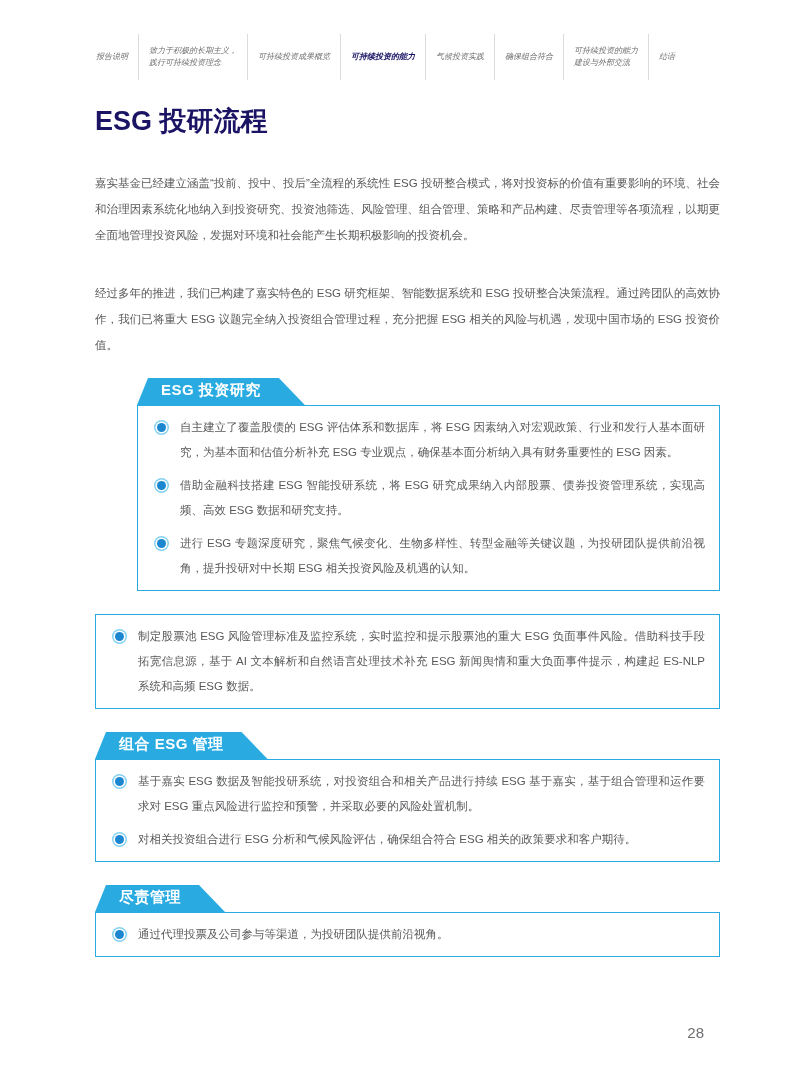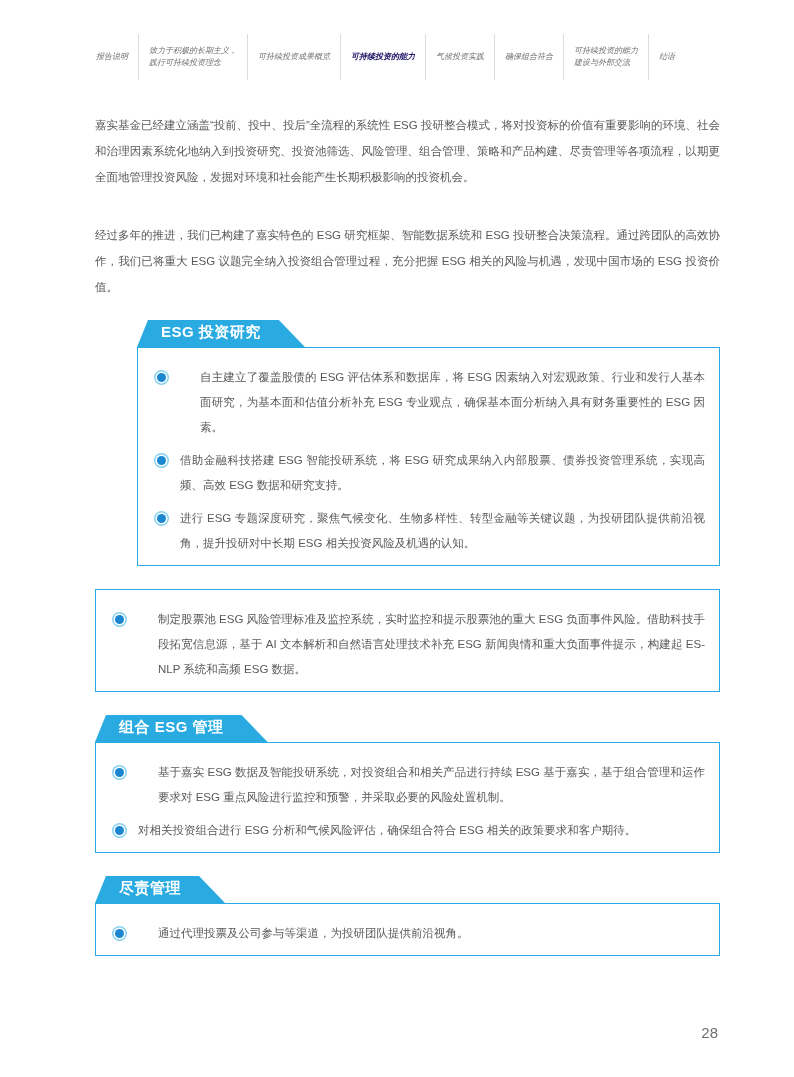--- a/index.html
+++ b/index.html
@@ -73,21 +73,21 @@
     border: 1.5px solid var(--accent);
     background: #ffffff;
     padding: 9px 14px;
   }
   .bullets { list-style: none; }
   .bullet {
     display: flex;
     align-items: flex-start;
     margin-top: 8px;
   }
-  .bullet:first-child { margin-top: 8px; gap: 20px; }
+  .bullet:first-child { margin-top: 0; }
   .bullet-icon {
     flex: 0 0 auto;
     width: 9px;
     height: 9px;
     border-radius: 50%;
     background: #1C86D1;
     box-shadow: 0 0 0 1.5px #ffffff, 0 0 0 3px #85D1F1;
     margin: 8px 5px 0 5px;
   }
   .bullet-text {
@@ -95,21 +95,21 @@
     margin-left: 9px;
     font-size: 11.5px;
     line-height: 25px;
     text-align: justify;
     color: var(--body);
   }
 
   
   .page-number {
     position: absolute;
-    right: 76px;
+    right: 90px;
     bottom: 36px;
     font-size: 15px;
     color: var(--navgray);
   }
 </style>
 </head>
 <body>
 
 <div class="page">
 
@@ -136,20 +136,21 @@
       <div class="nav-item">
     <span class="nav-label">可持续投资的能力
 建设与外部交流</span>
   </div>
       <div class="nav-item">
     <span class="nav-label">结语</span>
   </div>
     </nav>
 
   <main class="content">
+    <h1 class="title">ESG 投研流程</h1>
     <p class="para">嘉实基金已经建立涵盖“投前、投中、投后”全流程的系统性 ESG 投研整合模式，将对投资标的价值有重要影响的环境、社会和治理因素系统化地纳入到投资研究、投资池筛选、风险管理、组合管理、策略和产品构建、尽责管理等各项流程，以期更全面地管理投资风险，发掘对环境和社会能产生长期积极影响的投资机会。</p>
     <p class="para">经过多年的推进，我们已构建了嘉实特色的 ESG 研究框架、智能数据系统和 ESG 投研整合决策流程。通过跨团队的高效协作，我们已将重大 ESG 议题完全纳入投资组合管理过程，充分把握 ESG 相关的风险与机遇，发现中国市场的 ESG 投资价值。</p>
     <div id="sections">
         <section class="esg-section">
     <div class="banner">
       <span class="banner-label">ESG 投资研究</span>
     </div>
     <div class="box">
       <ul class="bullets">
               <li class="bullet">

